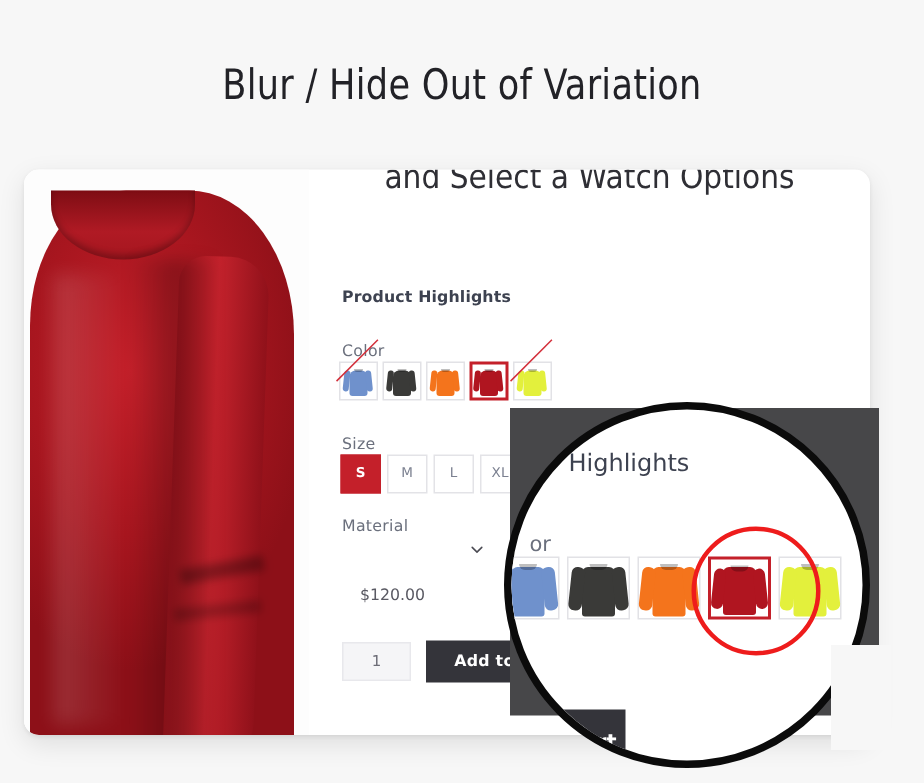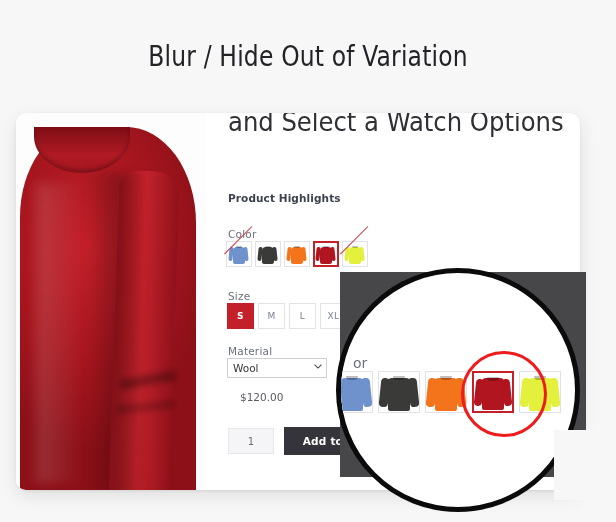--- a/index.html
+++ b/index.html
@@ -75,22 +75,23 @@
     background: linear-gradient(90deg, rgba(255,255,255,.14), rgba(255,255,255,0));
     filter: blur(6px);
   }
 
   .details {
     flex: 1 1 auto; position: relative; padding: 0 22px 0 22px;
     overflow: hidden;
   }
   .prod-heading {
     position: absolute; left: 22px; top: -7px; width: 330px;
-    font-size: 27px; color: #2f2f35; white-space: nowrap;
+    font-size: 22px; color: #2f2f35; white-space: nowrap;
     font-family: "DejaVu Sans Condensed", "Liberation Sans Narrow", "Liberation Sans", sans-serif;
+    text-align: center;
   }
   .price-range {
     position: absolute; left: 22px; top: 33px;
     font-size: 15px; color: #4a4a52; letter-spacing: .2px;
   }
   .highlights-label {
     position: absolute; left: 22px; top: 79px;
     font-size: 10.5px; font-weight: 700; color: #3d4250; letter-spacing: .1px;
   }
   .attr-label {
@@ -284,37 +285,37 @@
       <div class="attr-label lbl-size">Size</div>
       <div class="size-row" id="size-boxes">
           <div class="size-box selected">S</div>
           <div class="size-box">M</div>
           <div class="size-box">L</div>
           <div class="size-box">XL</div>
           <div class="size-box">XXL</div>
         </div>
 
       <div class="attr-label lbl-mat">Material</div>
-      <select class="material-select" id="material-select"><option value="Wool">Wool</option><option value="Cotton">Cotton</option><option value="Silk">Silk</option><option value="Polyester">Polyester</option></select>
       <svg class="select-chev" viewBox="0 0 10 6">
         <path d="M1 1 L5 5 L9 1" fill="none" stroke="currentColor" stroke-width="1.3" stroke-linecap="round"></path>
       </svg>
 
       <div class="single-price">$120.00</div>
 
       <input class="qty-input" type="text" value="1" style="">
       <button class="add-cart">Add to cart</button>
     </div>
   </div>
 
   <div class="mag-backdrop"></div>
 
   <div class="magnifier">
     <div class="mag-inner">
 
+      <div class="mz-highlights">Highlights</div>
       <div class="mz-color">or</div>
 
       <div class="mz-swatch-row" id="mz-swatches">
           <div class="mz-swatch"><div class="tee">
               <div class="torso" style="background:#6f91cc"></div>
               <div class="arml" style="background:#6f91cc"></div>
               <div class="armr" style="background:#6f91cc"></div>
               <div class="collar"></div>
             </div><span class="strike"></span></div>
           <div class="mz-swatch">
@@ -342,19 +343,20 @@
             </div>
           </div>
           <div class="mz-swatch"><div class="tee">
               <div class="torso" style="background:#e3f03c"></div>
               <div class="arml" style="background:#e3f03c"></div>
               <div class="armr" style="background:#e3f03c"></div>
               <div class="collar"></div>
             </div><span class="strike"></span></div>
         </div>
 
+      <div class="mz-cart">cart</div>
 
       <div class="annot-circle"></div>
     </div>
   </div>
 
   <div class="card-corner-mask"></div>
 </div>
 
 </body></html>

